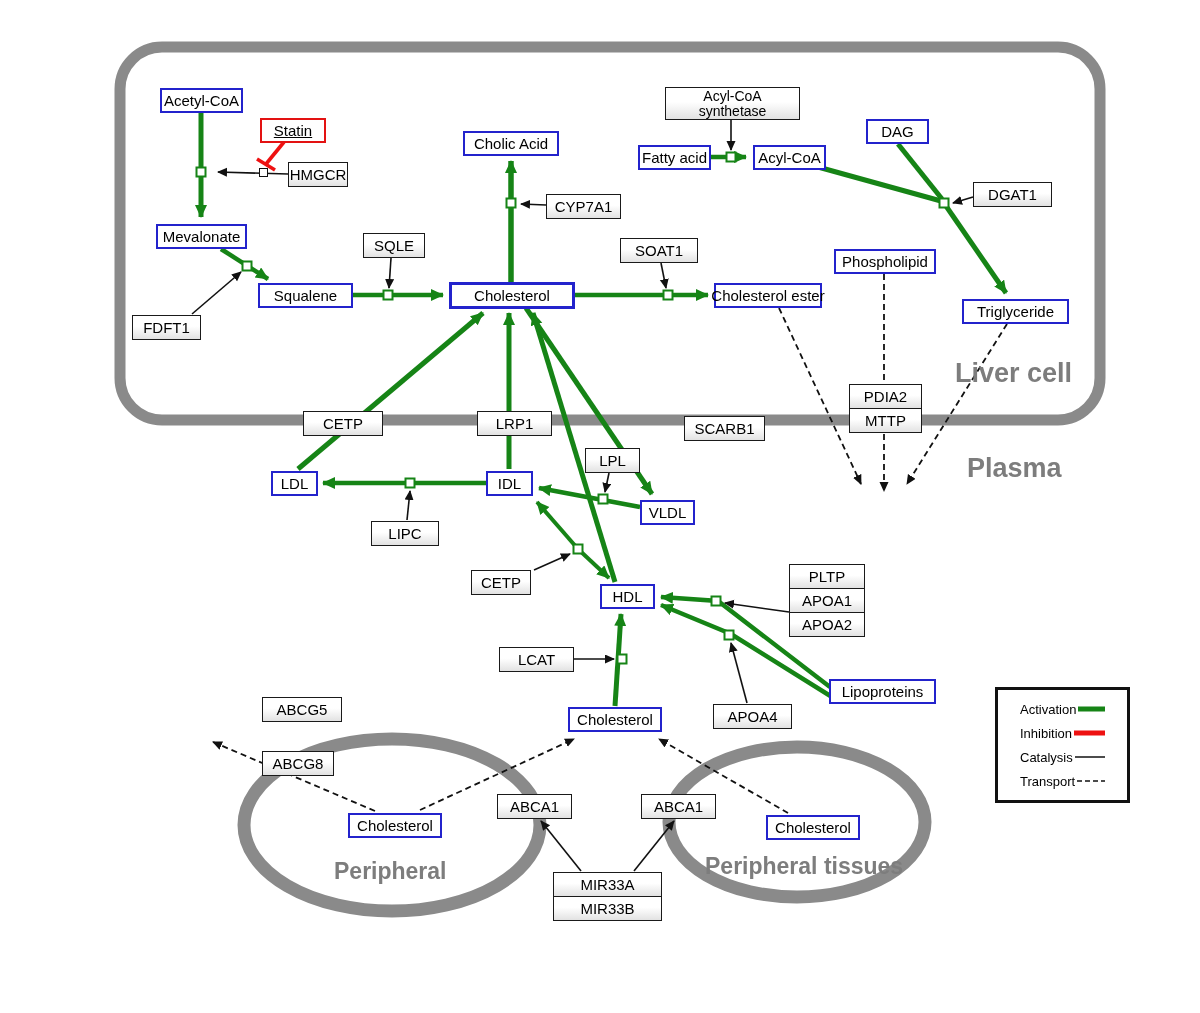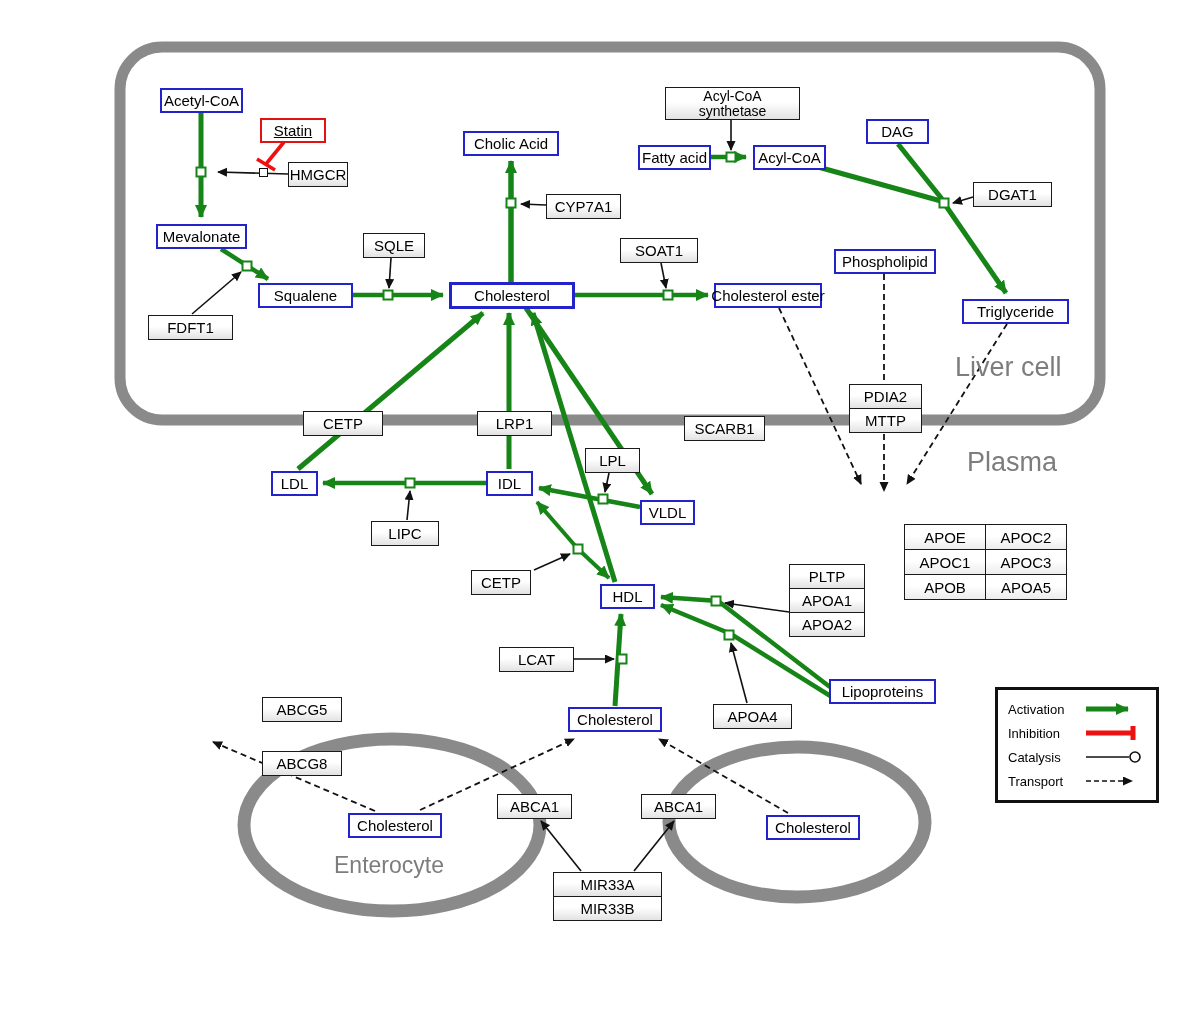--- a/index.html
+++ b/index.html
@@ -6,28 +6,28 @@
   body { background:#ffffff; font-family:"Liberation Sans", sans-serif; }
   .canvas { position:relative; width:1200px; height:1013px; background:#fff; overflow:hidden; }
   .layer { position:absolute; left:0; top:0; }
   .mbox, .gbox { position:absolute; height:25px; display:flex; align-items:center; justify-content:center;
                  font-size:15px; color:#000; background:#fff; text-align:right; white-space:nowrap; }
   .mbox { border:2px solid #2323cc; }
   .mbox.thick { border-width:3px; }
   .mbox.red { border-color:#e31212;text-decoration:underline; }
   .gbox { border:1px solid #1a1a1a; background:linear-gradient(180deg,#ffffff 45%,#e2e2e2 100%); }
   .two-line { flex-direction:column; line-height:15px; font-size:14px; }
-  .region-label { position:absolute; font-weight:normal; color:#7d7d7d; white-space:nowrap; }
+  .region-label { position:absolute; font-weight:bold; color:#7d7d7d; white-space:nowrap;margin-top:6px; }
   .apo-table { position:absolute; display:grid; grid-template-columns:81px 81px;
                border-top:1px solid #1a1a1a; border-left:1px solid #1a1a1a; background:#fff; }
   .apo-cell { height:25px; border-right:1px solid #1a1a1a; border-bottom:1px solid #1a1a1a;
               display:flex; align-items:center; justify-content:center; font-size:15px;
               background:linear-gradient(180deg,#ffffff 45%,#ececec 100%); }
-  .legend { position:absolute; left:995px; top:687px; width:164px; border:3px solid #111;
-            background:#fff; padding:7px 10px; }
+  .legend { position:absolute; left:995px; top:687px; width:135px; border:3px solid #111;
+            background:#fff; padding:7px 22px; }
   .legend-row { display:flex; align-items:center; justify-content:space-between; height:24px; }
   .legend-row .lg-label { font-size:13px; color:#000; }
 </style>
 </head>
 <body>
 
 <div class="canvas">
 
   <svg class="layer" width="1200" height="1013" viewBox="0 0 1200 1013">
     <defs>
@@ -134,21 +134,21 @@
   <div class="mbox" style="left:640px;top:500px;width:55px">VLDL</div>
   <div class="mbox" style="left:600px;top:584px;width:55px">HDL</div>
   <div class="mbox" style="left:829px;top:679px;width:107px">Lipoproteins</div>
   <div class="mbox" style="left:568px;top:707px;width:94px">Cholesterol</div>
   <div class="mbox" style="left:348px;top:813px;width:94px">Cholesterol</div>
   <div class="mbox" style="left:766px;top:815px;width:94px">Cholesterol</div>
 
   <div class="mbox red" style="left:260px;top:118px;width:66px">Statin</div>
 
   <div class="gbox" style="left:288px;top:162px;width:60px">HMGCR</div>
-  <div class="gbox" style="left:148px;top:315px;width:85px">FDFT1</div>
+  <div class="gbox" style="left:132px;top:315px;width:69px">FDFT1</div>
   <div class="gbox" style="left:363px;top:233px;width:62px">SQLE</div>
   <div class="gbox" style="left:546px;top:194px;width:75px">CYP7A1</div>
   <div class="gbox" style="left:620px;top:238px;width:78px">SOAT1</div>
   <div class="gbox two-line" style="left:665px;top:87px;width:135px;height:33px">
     <span>Acyl-CoA</span>
     <span>synthetase</span>
   </div>
   <div class="gbox" style="left:973px;top:182px;width:79px">DGAT1</div>
   <div class="gbox" style="left:303px;top:411px;width:80px">CETP</div>
   <div class="gbox" style="left:477px;top:411px;width:75px">LRP1</div>
@@ -157,38 +157,31 @@
   <div class="gbox" style="left:849px;top:408px;width:73px">MTTP</div>
   <div class="gbox" style="left:371px;top:521px;width:68px">LIPC</div>
   <div class="gbox" style="left:585px;top:448px;width:55px">LPL</div>
   <div class="gbox" style="left:471px;top:570px;width:60px">CETP</div>
   <div class="gbox" style="left:789px;top:564px;width:76px">PLTP</div>
   <div class="gbox" style="left:789px;top:588px;width:76px">APOA1</div>
   <div class="gbox" style="left:789px;top:612px;width:76px">APOA2</div>
   <div class="gbox" style="left:499px;top:647px;width:75px">LCAT</div>
   <div class="gbox" style="left:713px;top:704px;width:79px">APOA4</div>
   <div class="gbox" style="left:262px;top:697px;width:80px">ABCG5</div>
-  <div class="gbox" style="left:262px;top:751px;width:80px">ABCG8</div>
+  <div class="gbox" style="left:262px;top:751px;width:72px">ABCG8</div>
   <div class="gbox" style="left:497px;top:794px;width:75px">ABCA1</div>
   <div class="gbox" style="left:641px;top:794px;width:75px">ABCA1</div>
   <div class="gbox" style="left:553px;top:872px;width:109px">MIR33A</div>
   <div class="gbox" style="left:553px;top:896px;width:109px">MIR33B</div>
 
-  <div class="apo-table" style="left:904px;top:524px">
-    <div class="apo-cell">APOE</div>
-    <div class="apo-cell">APOC2</div>
-    <div class="apo-cell">APOC1</div>
-    <div class="apo-cell">APOC3</div>
-    <div class="apo-cell">APOB</div>
-    <div class="apo-cell">APOA5</div>
-  </div>
 
   <div class="region-label" style="left:955px;top:352px;font-size:27px">Liver cell</div>
   <div class="region-label" style="left:967px;top:447px;font-size:27px">Plasma</div>
-  <div class="region-label" style="left:334px;top:852px;font-size:23px">Enterocyte</div>
+  <div class="region-label" style="left:334px;top:852px;font-size:23px">Peripheral</div>
+  <div class="region-label" style="left:705px;top:847px;font-size:23px">Peripheral tissues</div>
 
   <div class="legend">
     <div class="legend-row">
       <span class="lg-label">Activation</span>
       <svg width="62" height="18">
         <line x1="2" y1="9" x2="44" y2="9" stroke="#168416" stroke-width="5" marker-end="url(#ag)"></line>
       </svg>
     </div>
     <div class="legend-row">
       <span class="lg-label">Inhibition</span>

